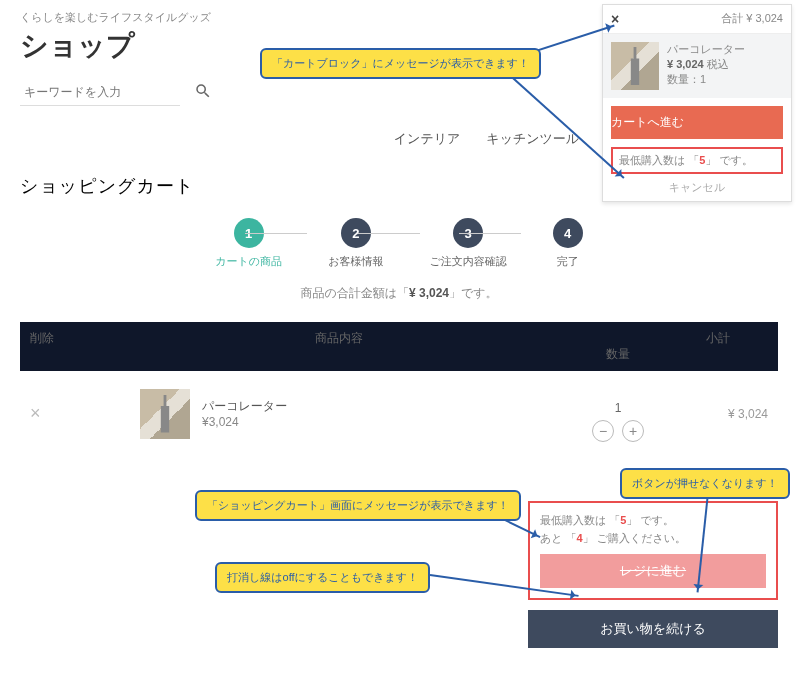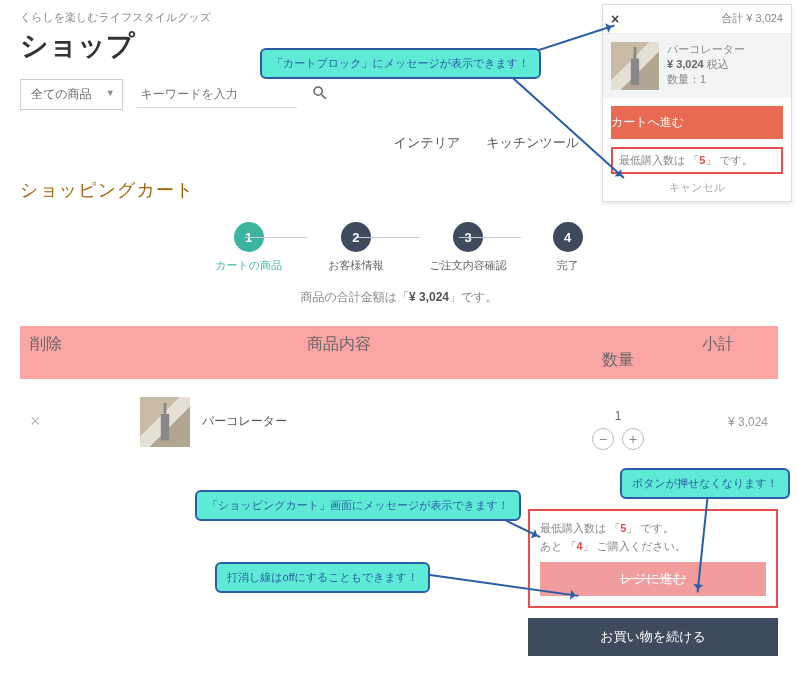--- a/index.html
+++ b/index.html
@@ -16,34 +16,34 @@
   .keyword { border:none; border-bottom:1px solid #ddd; font-size:12px; padding:6px 4px; width:160px; }
   .search-btn { background:none; border:none; cursor:pointer; }
   .search-btn svg { width:18px; height:18px; fill:#666; }
   .guest { margin-left:auto; display:flex; align-items:center; gap:4px; font-size:12px; color:#999; }
   .avatar { width:16px; height:16px; }
 
   .nav { display:flex; gap:26px; justify-content:center; font-size:13px; color:#555; padding:10px 0 20px; }
   .nav span { cursor:pointer; }
   .nav span:first-child { margin-left:240px; }
 
-  .page-title { font-size:18px; color:#a16207; padding:6px 20px 20px; letter-spacing:1px; }
+  .page-title { font-size:18px; color:#000000; padding:6px 20px 20px; letter-spacing:1px; }
 
   .steps { display:flex; justify-content:center; gap:46px; padding:0 0 16px; }
   .step { text-align:center; font-size:11px; color:#666; position:relative; }
   .step-circle { width:30px; height:30px; border-radius:50%; display:flex; align-items:center; justify-content:center; color:#fff; font-size:13px; font-weight:bold; margin:0 auto 6px; background:#3e4a5e; }
   .step.active .step-circle { background:#3cb5a0; }
   .step.active { color:#3cb5a0; }
   .step-line { position:absolute; top:15px; left:30px; width:62px; height:1px; background:#ccc; }
 
   .totals-line { text-align:center; font-size:12px; color:#888; padding:0 0 20px; }
   .totals-line b { color:#555; }
 
   .cart-table { margin:0 20px; }
-  .thead { display:flex; background:#fca5a5; font-size:16px; color:#666; padding:8px 10px;justify-content:space-between; }
+  .thead { display:flex; background:#0f172a; font-size:12px; color:#666; padding:8px 10px;justify-content:space-between; }
   .col-del{width:80px;} .col-name{flex:1; text-align:center;} .col-qty{width:100px; text-align:center;margin-top:16px;} .col-sub{width:100px; text-align:center;}
   .row { display:flex; align-items:center; padding:14px 10px; font-size:12px; color:#666; }
   .del-x { font-size:18px; color:#bbb; cursor:pointer; }
   .thumb { width:50px; height:50px; background:linear-gradient(135deg,#c8bca6 40%,#e5e0d6 40%,#e5e0d6 60%,#b0a692 60%); margin-right:12px; margin-left:30px; position:relative; }
   .thumb::after{content:"";position:absolute;left:18px;top:6px;width:14px;height:38px;background:#888;clip-path:polygon(40% 0,60% 0,60% 30%,80% 30%,80% 100%,20% 100%,20% 30%,40% 30%);}
   .item-name { font-size:12px; color:#555; }
   .item-price { font-size:12px; color:#888; }
   .qty-ctl { display:flex; align-items:center; justify-content:center; gap:8px; }
   .qty-btn { width:22px;height:22px;border-radius:50%;border:1px solid #bbb;display:flex;align-items:center;justify-content:center;font-size:14px;color:#888;cursor:pointer;background:#fff;}
   .sub { text-align:right; color:#999; }
@@ -65,36 +65,33 @@
   .cart-block .cb-item { display:flex; padding:8px; background:#f3f4f5; gap:8px; }
   .cb-thumb { width:48px;height:48px;background:linear-gradient(135deg,#c8bca6 40%,#e5e0d6 40%,#e5e0d6 60%,#b0a692 60%); position:relative;}
   .cb-thumb::after{content:"";position:absolute;left:17px;top:5px;width:14px;height:38px;background:#888;clip-path:polygon(40% 0,60% 0,60% 30%,80% 30%,80% 100%,20% 100%,20% 30%,40% 30%);}
   .cb-price { color:#666; font-weight:bold; }
   .cb-go { display:block; background:#e86a52; color:#fff; text-align:left; padding:8px 0; margin:8px; cursor:pointer; font-size:12px; }
   .cb-warn { border:2px solid #e94e4e; margin:0 8px; padding:4px 6px; }
   .cb-warn em { color:#e94e4e; font-style:normal; font-weight:bold; }
   .cb-cancel { text-align:center; padding:6px 0; color:#aaa; cursor:pointer; }
 
   
-  .bubble { position:absolute; background:#5eead4; border:2px solid #2a5da8; border-radius:6px; padding:6px 10px; font-size:11px; color:#2a5da8; z-index:5; }
+  .bubble { position:absolute; background:#fde047; border:2px solid #2a5da8; border-radius:6px; padding:6px 10px; font-size:11px; color:#2a5da8; z-index:5; }
   .arrow-line { position:absolute; background:#2a5da8; transform-origin:0 50%; height:2px; z-index:4; }
   .arrow-line::after { content:""; position:absolute; right:-2px; top:-4px; border:5px solid transparent; border-left-color:#2a5da8; }
 </style>
 </head>
 <body>
 
 <div class="header">
   <div class="tagline">くらしを楽しむライフスタイルグッズ</div>
   <div class="logo">ショップ</div>
 </div>
 
 <div class="searchbar">
-  <div class="select-wrap">
-    <div class="select">全ての商品</div>
-  </div>
   <input class="keyword" placeholder="キーワードを入力" style="">
   <button class="search-btn">
     <svg viewBox="0 0 24 24">
         <path d="M15.5 14h-.79l-.28-.27A6.471 6.471 0 0016 9.5 6.5 6.5 0 109.5 16c1.61 0 3.09-.59 4.23-1.57l.27.28v.79l5 4.99L20.49 19l-4.99-5zm-6 0C7.01 14 5 11.99 5 9.5S7.01 5 9.5 5 14 7.01 14 9.5 11.99 14 9.5 14z"></path>
       </svg>
   </button>
   <div class="guest">
     <svg class="avatar" viewBox="0 0 24 24" fill="#bbb">
         <circle cx="12" cy="8" r="4"></circle>
         <path d="M4 20c0-4 4-6 8-6s8 2 8 6v1H4z"></path>
@@ -142,20 +139,21 @@
     <div class="col-del">削除</div>
     <div class="col-name">商品内容</div>
     <div class="col-qty">数量</div>
     <div class="col-sub">小計</div>
   </div>
   <div class="row">
     <div class="col-del"><span class="del-x">×</span></div>
     <div class="thumb"></div>
     <div style="flex:1">
       <div class="item-name">パーコレーター</div>
+      <div class="item-price">¥3,024</div>
     </div>
     <div class="col-qty">
       <div style="text-align:center;margin-bottom:5px;">1</div>
       <div class="qty-ctl">
         <div class="qty-btn">−</div>
         <div class="qty-btn">+</div>
       </div>
     </div>
     <div class="col-sub sub">¥ 3,024</div>
   </div>

